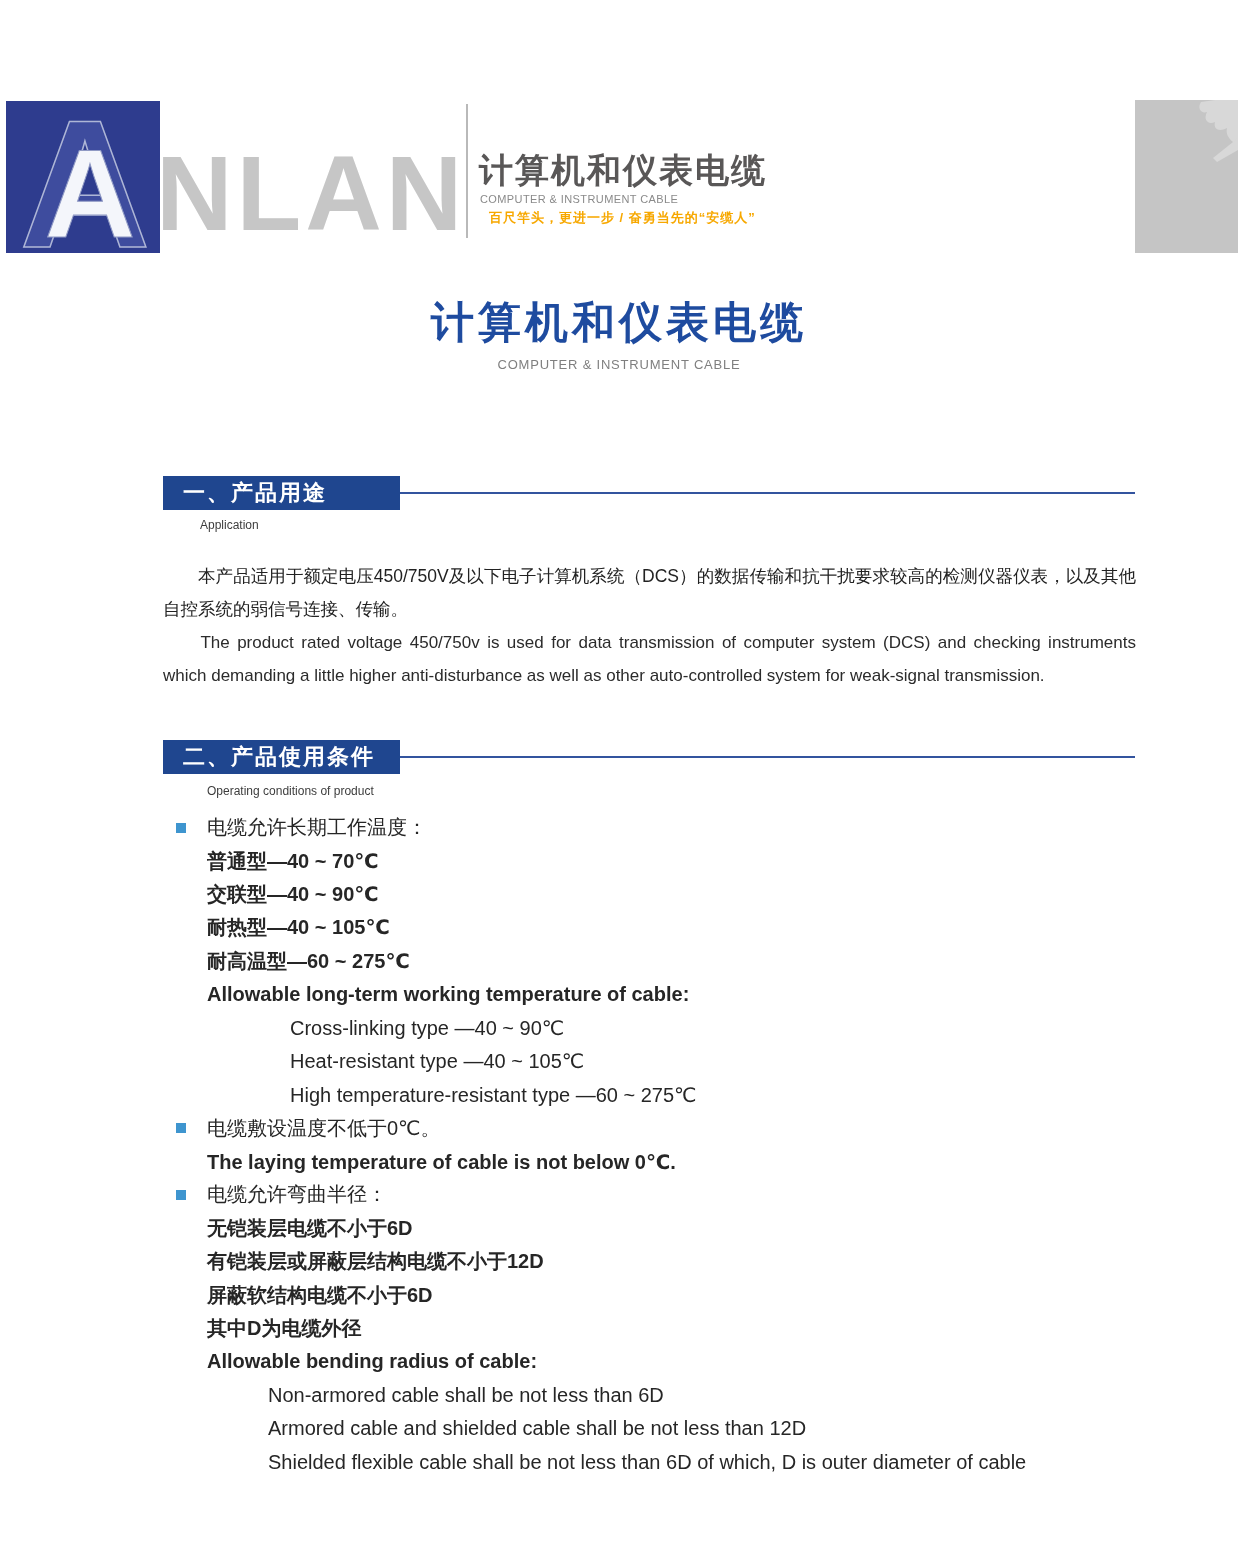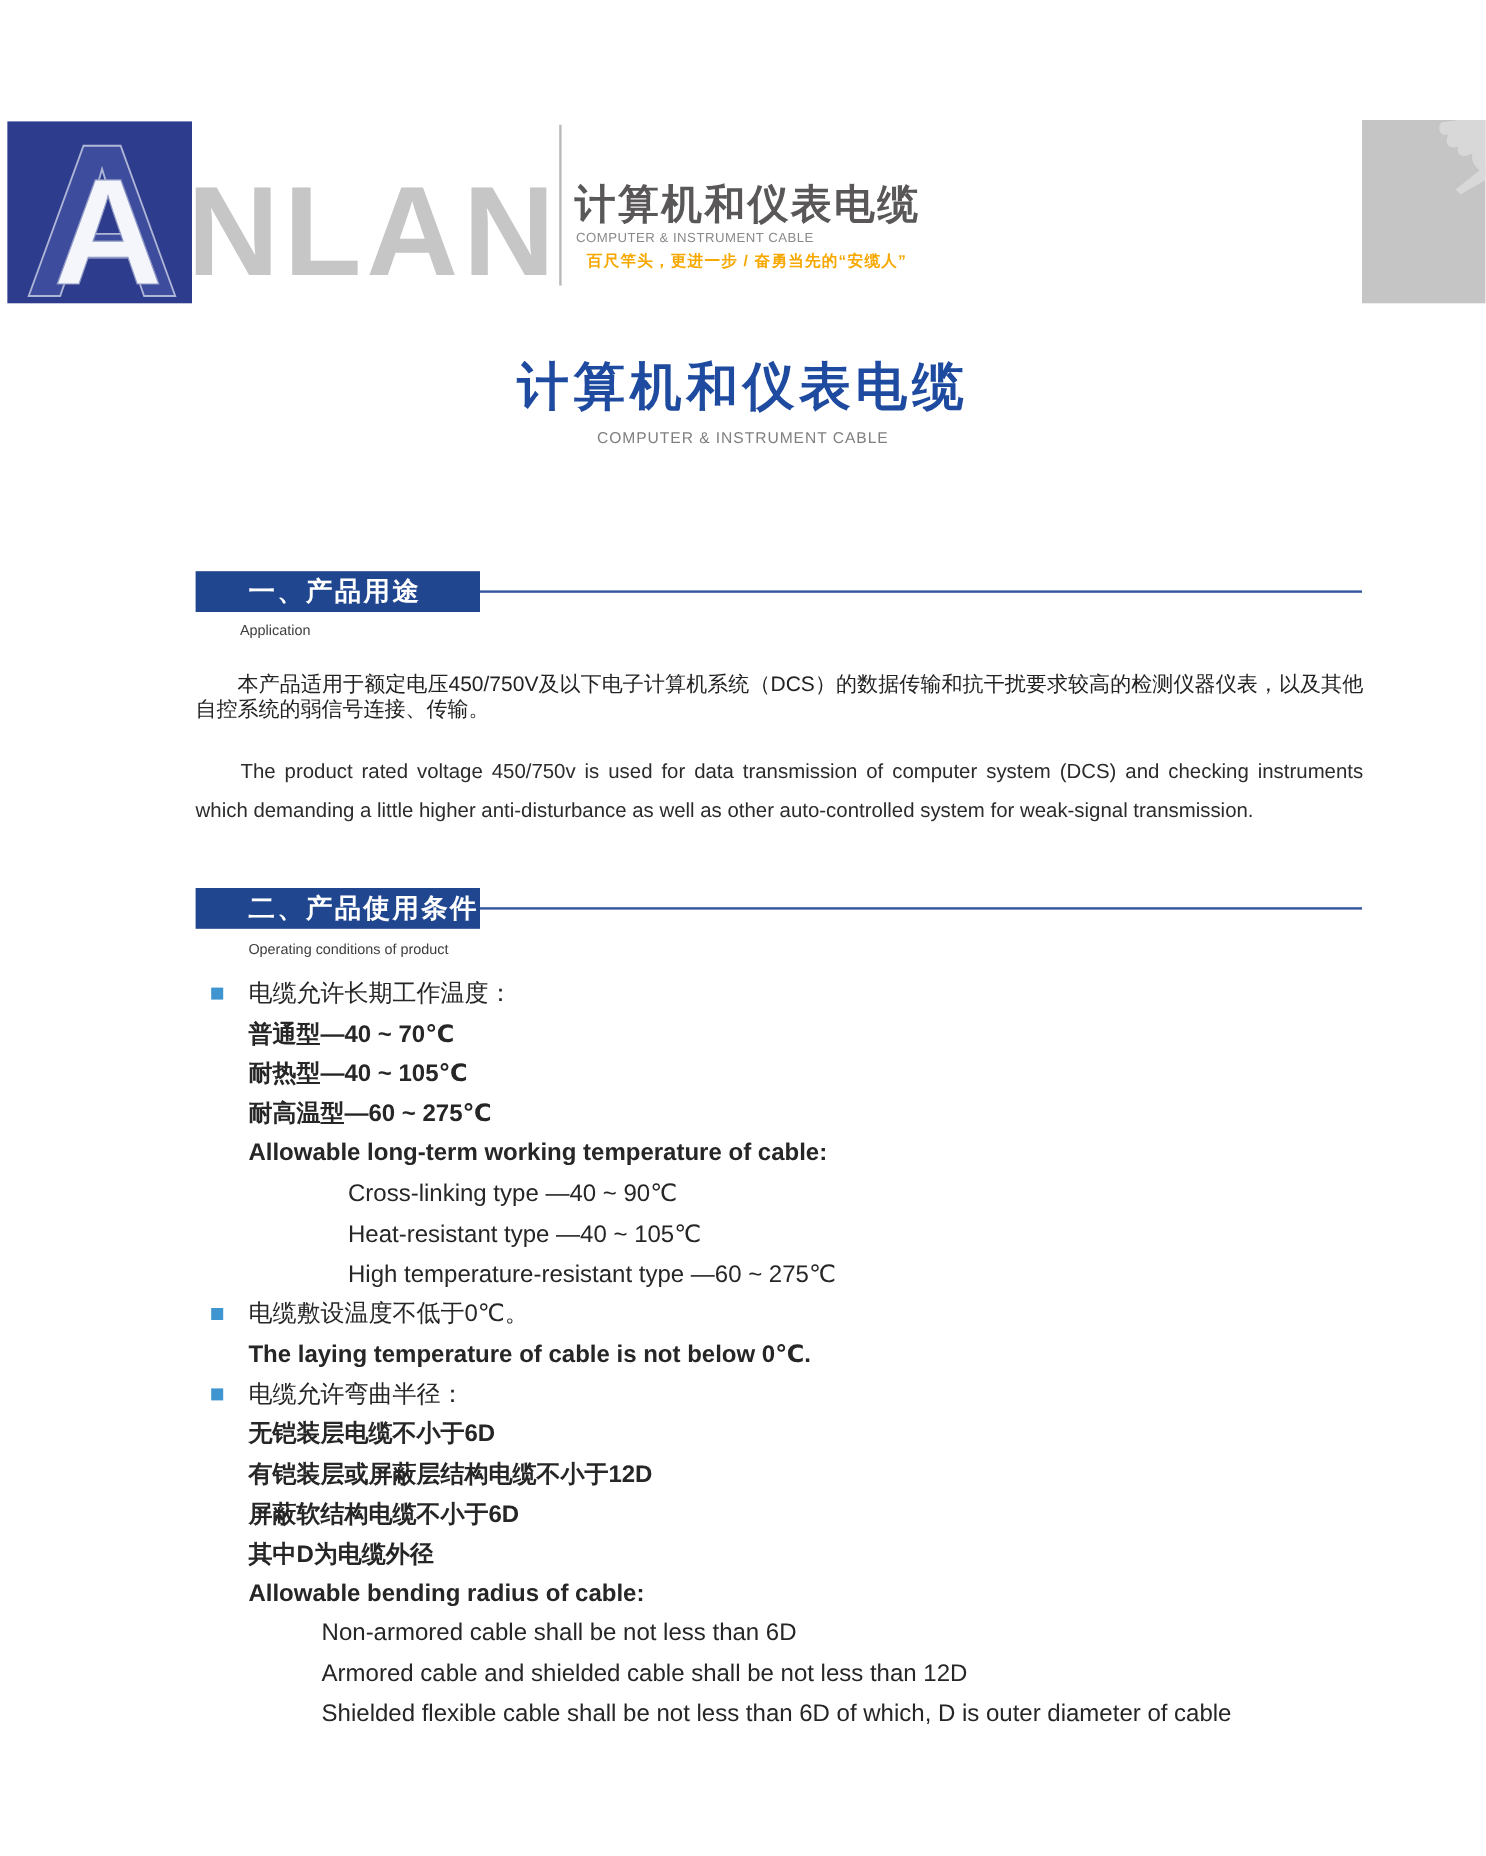--- a/index.html
+++ b/index.html
@@ -46,42 +46,42 @@
   .main-subtitle {
     position: absolute; left: 0; top: 357px; width: 100%;
     text-align: center; font-size: 13px; color: #7f7f7f; letter-spacing: 0.8px;
   }
 
   
   .section-bar {
     position: absolute; left: 163px; width: 237px; height: 34px;
     background: #1F468F; color: #ffffff;
     font-size: 22px; font-weight: bold; letter-spacing: 2px;
-    line-height: 34px; padding-left: 44px;
+    line-height: 34px; padding-left: 20px;
   }
   .bar-1 { top: 476px; }
   .bar-2 { top: 740px; }
   .section-line {
     position: absolute; left: 400px; width: 735px; height: 2px; background: #33549E;
   }
   .line-1 { top: 492px; }
   .line-2 { top: 756px; }
   .section-sub {
     position: absolute; font-size: 12px; color: #3d3d3d;
   }
   .sub-1 { left: 200px; top: 518px; }
   .sub-2 { left: 207px; top: 784px; }
 
   
   .para {
     position: absolute; left: 163px; width: 973px;
     text-align: justify;
   }
   .para-zh {
-    top: 560px; font-size: 17.5px; line-height: 21px;
+    top: 560px; font-size: 17.5px; line-height: 33px;
     text-indent: 2em; color: #222222;
   }
   .para-en {
     top: 626px; font-size: 17px; line-height: 33px;
     text-indent: 2.2em; color: #2b2b2b;
   }
 
   
   .cond-list { position: absolute; left: 163px; top: 811px; width: 973px; }
   .row {
@@ -140,20 +140,23 @@
 
 <div class="cond-list">
   <div class="row b">
     <span class="sq"></span>
     <span class="t">电缆允许长期工作温度：</span>
   </div>
   <div class="row l1">
       <span class="t">普通型—40 ~ 70℃</span>
     </div>
   <div class="row l1">
+      <span class="t">交联型—40 ~ 90℃</span>
+    </div>
+  <div class="row l1">
       <span class="t">耐热型—40 ~ 105℃</span>
     </div>
   <div class="row l1">
       <span class="t">耐高温型—60 ~ 275℃</span>
     </div>
   <div class="row l1">
       <span class="t">Allowable long-term working temperature of cable:</span>
     </div>
   <div class="row l2">
       <span class="t">Cross-linking type —40 ~ 90℃</span>

